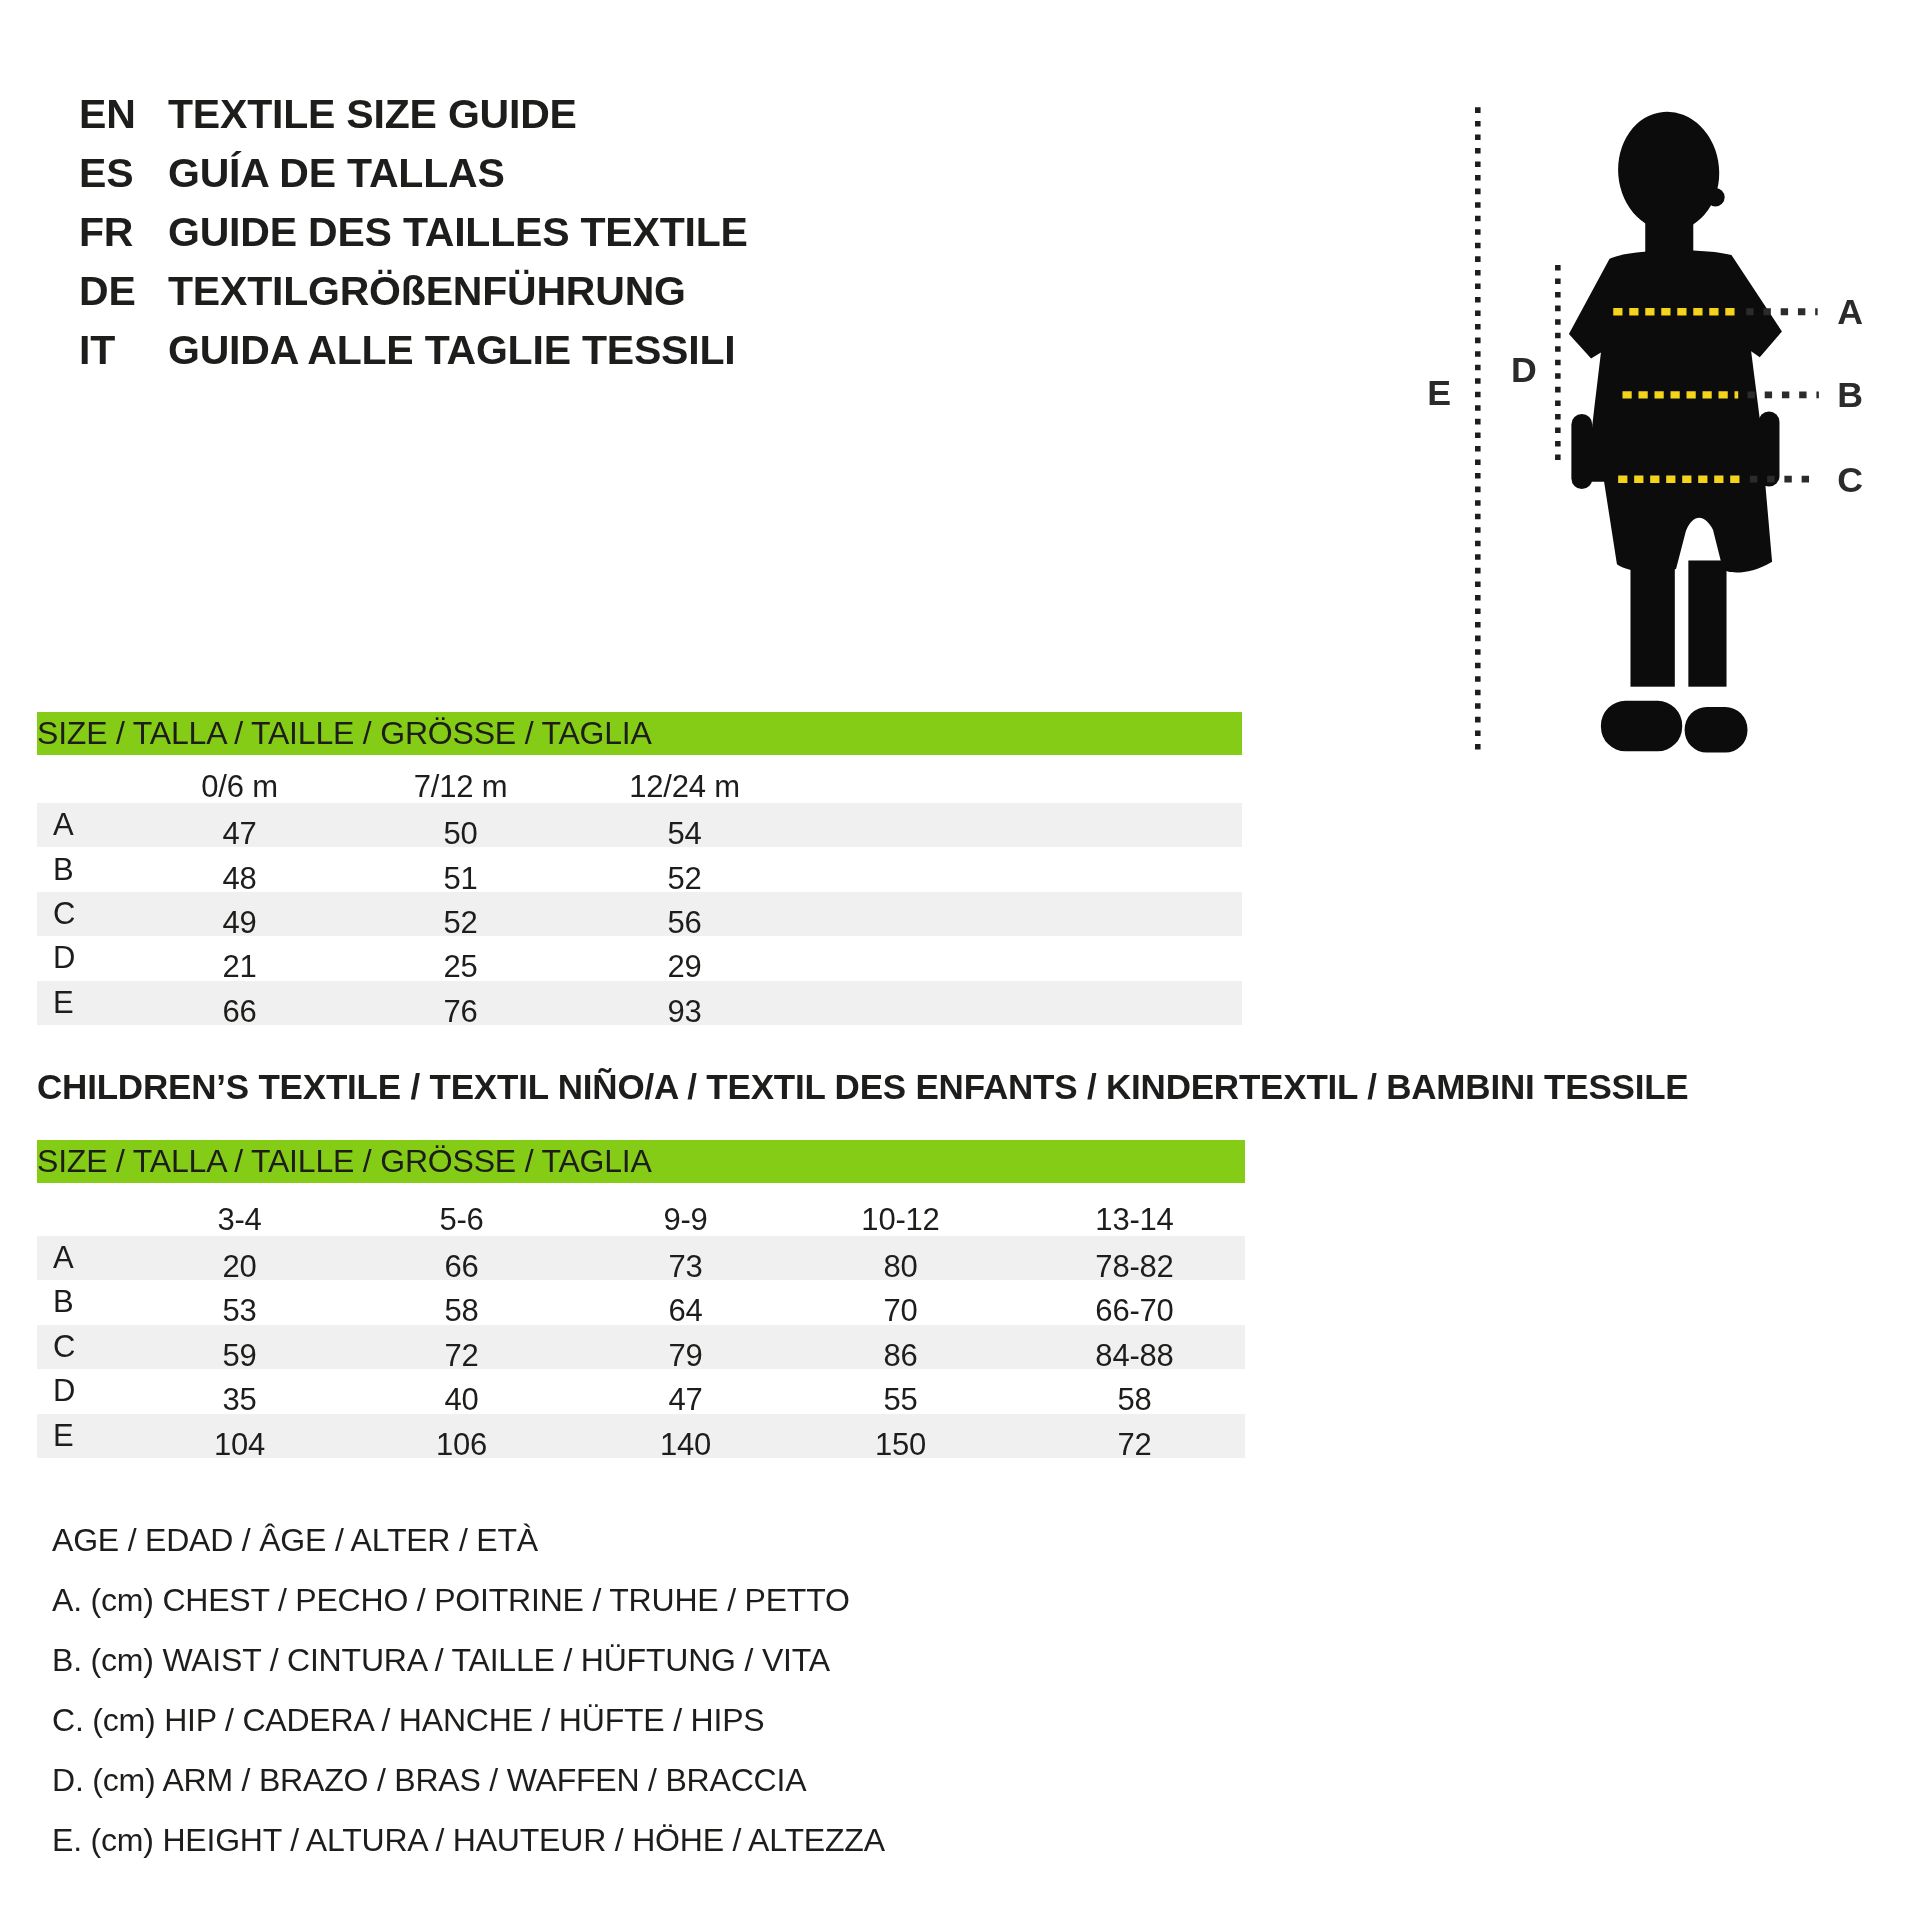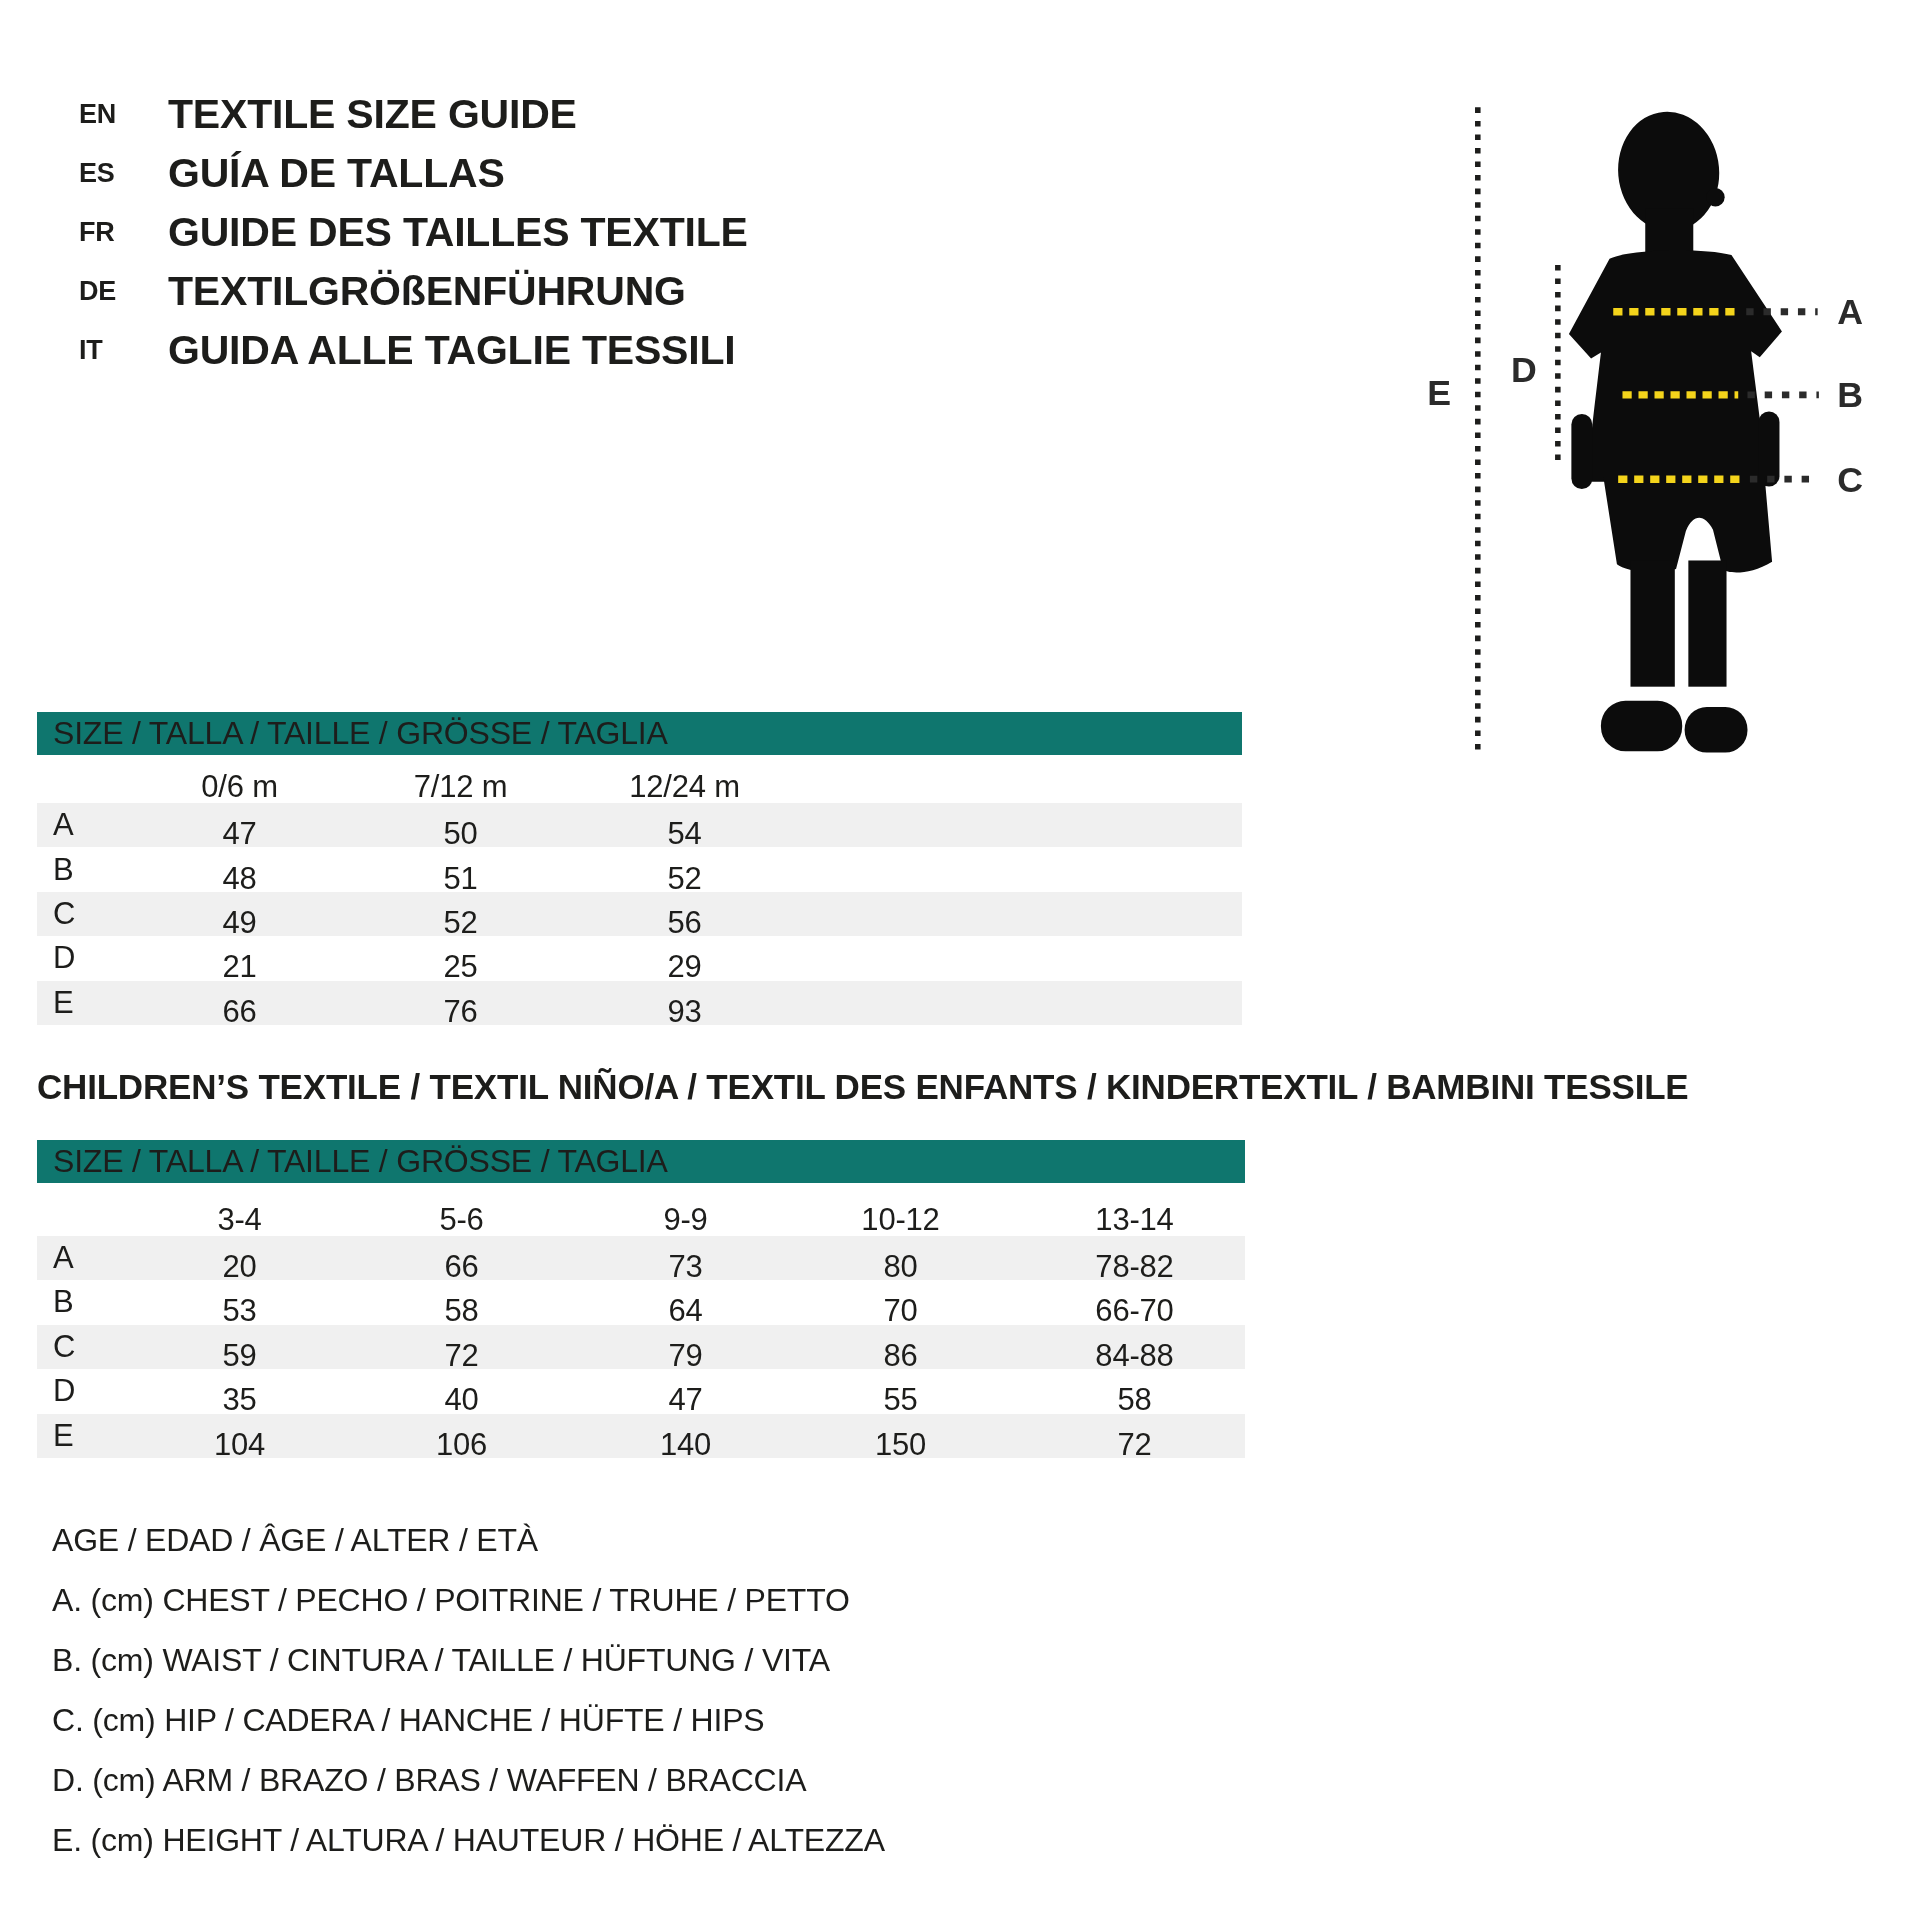--- a/index.html
+++ b/index.html
@@ -9,37 +9,37 @@
     height: 1926px;
     background: #ffffff;
     font-family: "Liberation Sans", "DejaVu Sans", sans-serif;
     color: #1d1d1b;
     overflow: hidden;
     letter-spacing: -0.02em;
   }
   
   .lang-header { position: absolute; left: 0; top: 85px; }
   .lang-row { position: relative; height: 59px; display: flex; align-items: center; }
-  .lang-code { position: absolute; left: 79px; font-size: 27px; font-weight: 700; }
+  .lang-code { position: absolute; left: 79px; font-size: 41px; font-weight: 700; }
   .lang-title { position: absolute; left: 168px; font-size: 41px; font-weight: 700; white-space: nowrap; }
 
   
   .section-title {
     position: absolute; left: 37px;
     font-size: 35px; font-weight: 700; white-space: nowrap;
   }
   .title-babies { top: 642px; }
   .title-children { top: 1067px; }
 
   
   .size-table { position: absolute; left: 37px; }
   .size-bar {
     position: absolute; left: 0; top: 0; height: 43px; width: 100%;
-    background: #0f766e; display: flex; align-items: center;
-    box-sizing: border-box; padding-left: 16px;
+    background: #84cc16; display: flex; align-items: center;
+    box-sizing: border-box; 
     font-size: 32px; font-weight: 400; white-space: nowrap;
   }
   .t-row { position: absolute; left: 0; width: 100%; height: 44px; }
   .t-row.colhead { height: 46px; }
   .t-row.shade { background: #f0f0f0; }
   .rlab {
     position: absolute; left: 16px; top: 0; height: 100%;
     display: flex; align-items: center; font-size: 31px;
   }
   .cell {

